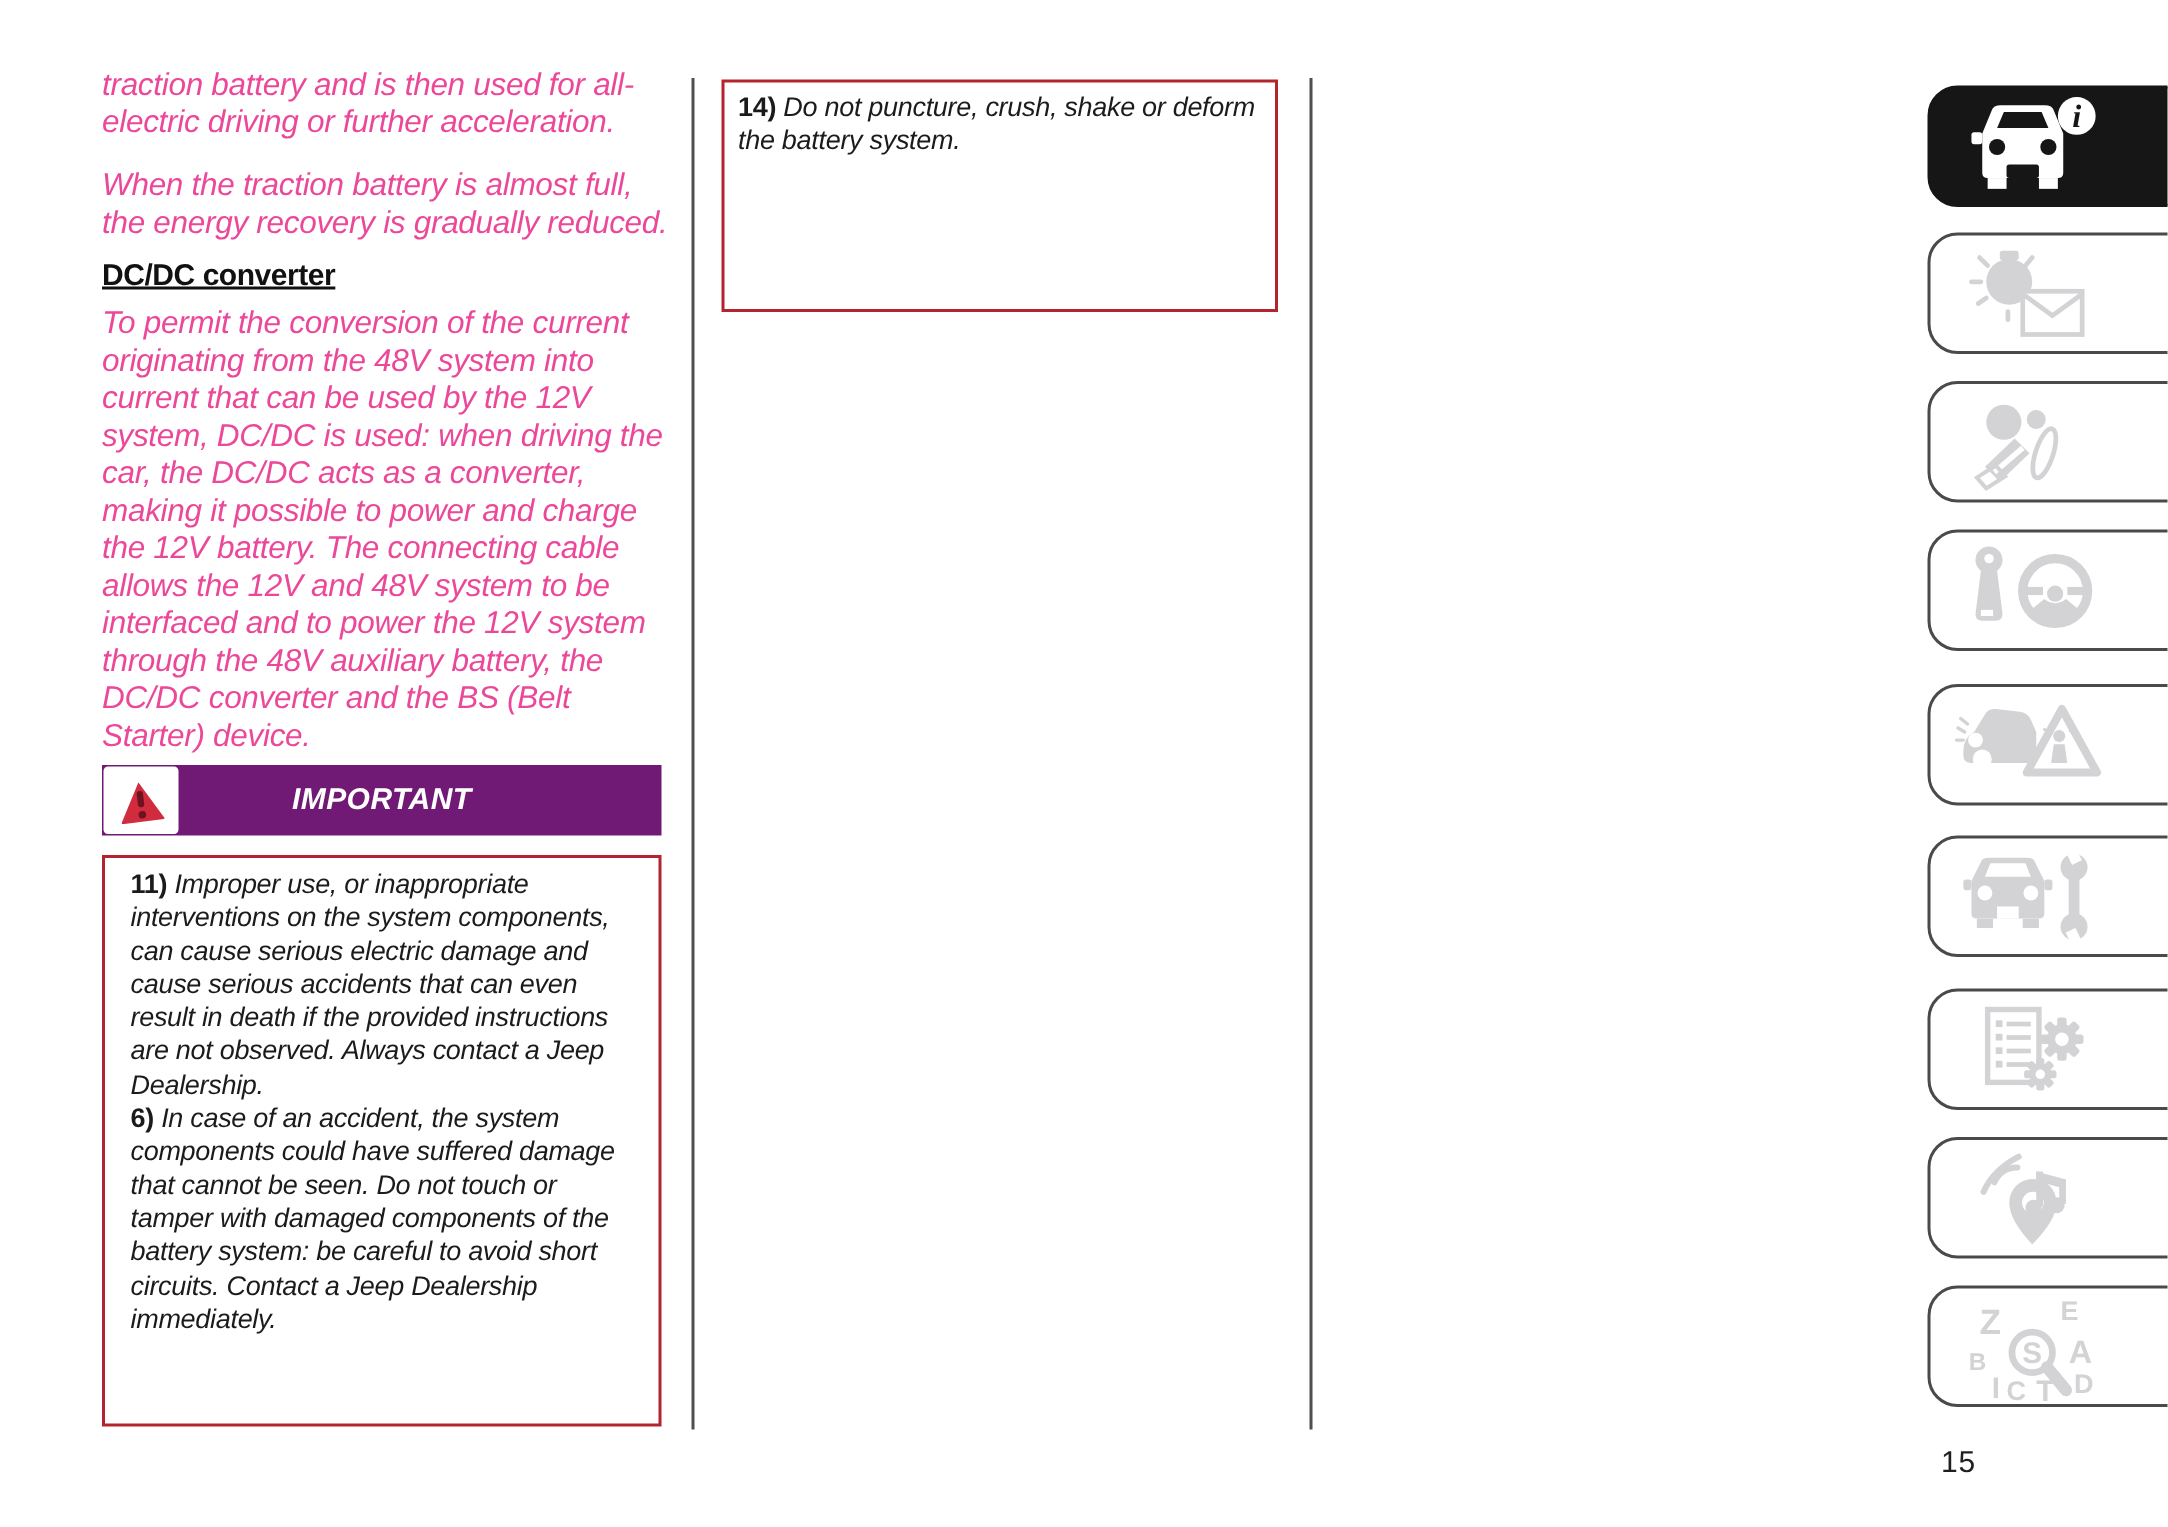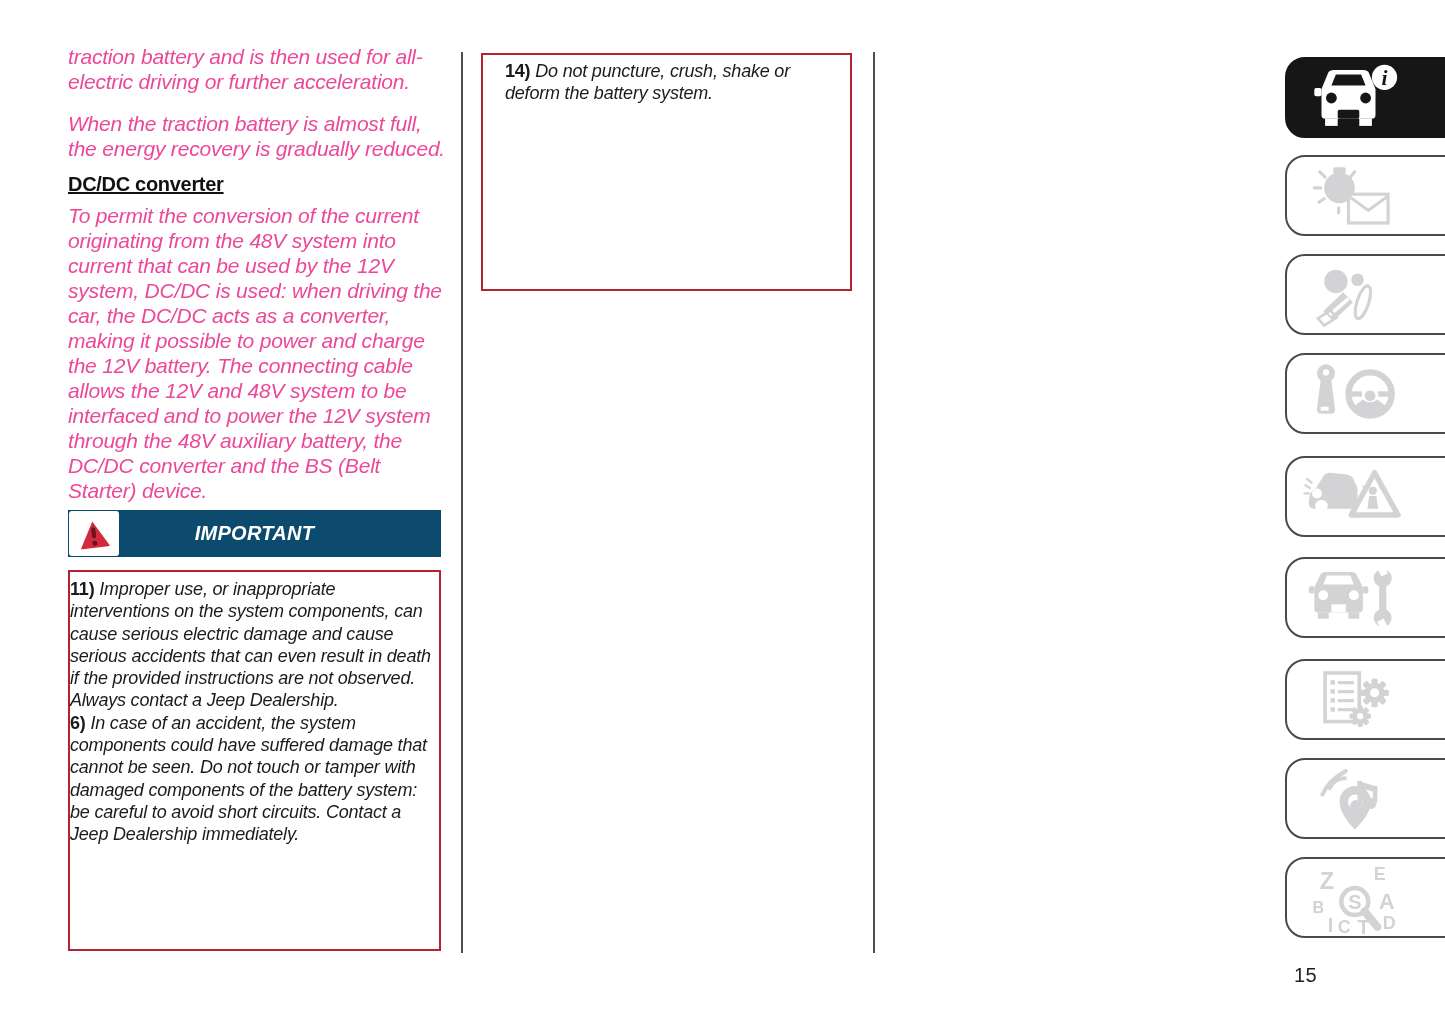--- a/index.html
+++ b/index.html
@@ -17,38 +17,38 @@
   p.body {
     font-size:21px; line-height:25px; letter-spacing:-0.2px; color:#ec4899;font-style:italic;
   }
   p.body + p.body { margin-top:17px; }
   h3.section-heading {
     font-size:20px; font-weight:bold; letter-spacing:-0.3px;
     margin:12px 0 7px 0; color:#111;text-decoration:underline;
   }
   .important-banner {
     position:absolute; left:68px; top:510px; width:373px; height:47px;
-    background:#0c4a6e;
+    background:#701a75;
   }
   .banner-icon-box {
     position:absolute; left:1px; top:1px; width:50px; height:45px;
     background:#ffffff; border-radius:3px;
     display:flex; align-items:center; justify-content:center;
   }
   .banner-label {
     position:absolute; left:0; top:0; width:100%; height:100%;
     display:flex; align-items:center; justify-content:center;
     color:#ffffff; font-weight:bold; font-style:italic;
     font-size:20px; letter-spacing:0.3px;
   }
   .note-box {
     position:absolute; border:2.5px solid #b5242e; background:#fff;
   }
-  .note-box.left  { left:68px;  top:570px; width:373px; height:381px; padding:6px 0; }
-  .note-box.mid   { left:481px; top:53px;  width:371px; height:238px; padding:5px 22px; }
+  .note-box.left  { left:68px;  top:570px; width:373px; height:381px; padding:6px 17px; }
+  .note-box.mid   { left:481px; top:53px;  width:371px; height:155px; padding:5px 9px; }
   p.note {
     font-size:18px; line-height:22.3px; letter-spacing:-0.2px;
     font-style:italic; color:#1b1b1b;
   }
   p.note b { font-style:normal; font-weight:bold; }
   .divider {
     position:absolute; top:52px; width:2px; height:901px; background:#4f4f4f;
   }
   .divider.d1 { left:461px; }
   .divider.d2 { left:873px; }

